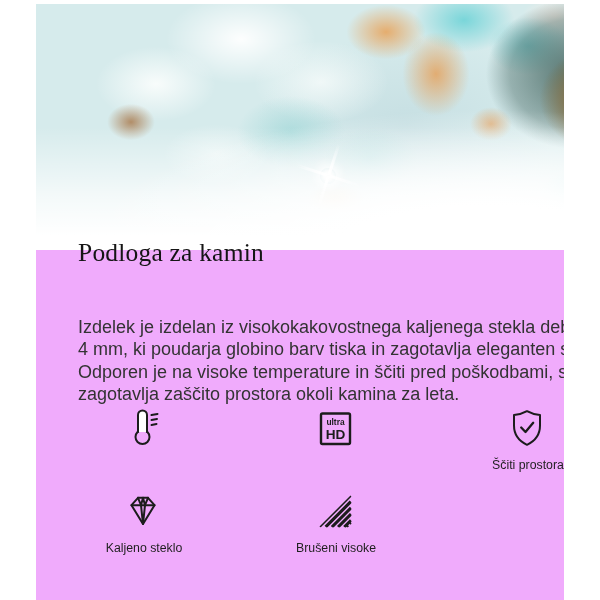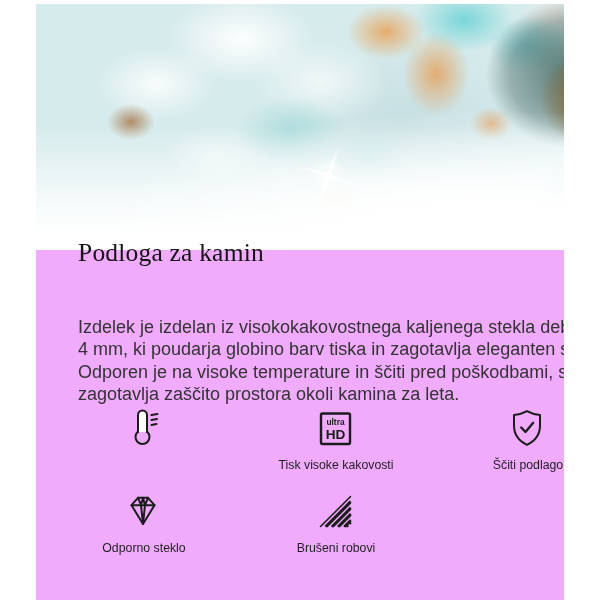--- a/index.html
+++ b/index.html
@@ -147,57 +147,56 @@
     </div>
 
     <div class="feature">
       <div class="ficon">
         <svg class="ico" width="46" height="46" viewBox="0 0 46 46">
           <rect x="8" y="7.5" width="29" height="30.5" rx="1.5" stroke-width="2.4"></rect>
           <text x="22.5" y="19" font-size="8.4" text-anchor="middle">ultra</text>
           <text x="22.5" y="33" font-size="13.6" text-anchor="middle">HD</text>
         </svg>
       </div>
-      <div class="flabel">Tisk visoke kakovosti</div>
     </div>
 
     <div class="feature">
       <div class="ficon">
         <svg class="ico" width="46" height="46" viewBox="0 0 46 46">
           <path d="M22,5.2 C25.5,7.2 30.5,8.6 35,9 V19.5 C35,28.8 29.7,35.2 22,38.8 C14.3,35.2 9,28.8 9,19.5 V9 C13.5,8.6 18.5,7.2 22,5.2 Z"></path>
           <path d="M16.2,21.5 l4.3,4.5 l7.7,-9.2" stroke-width="2.3"></path>
         </svg>
       </div>
-      <div class="flabel">Ščiti podlago</div>
+      <div class="flabel">Ščiti prostora</div>
     </div>
 
     <div class="feature">
       <div class="ficon">
         <svg class="ico" width="46" height="46" viewBox="0 0 46 46" stroke-width="1.8">
           <path d="M10.5,16.2 L17,8.8 H27 L33.5,16.2 L22,35 Z"></path>
           <path d="M10.5,16.2 H33.5"></path>
           <path d="M17,8.8 L20,16.2 L22,8.8 L24,16.2 L27,8.8"></path>
           <path d="M20,16.2 L22,35 M24,16.2 L22,35"></path>
         </svg>
       </div>
-      <div class="flabel">Odporno steklo</div>
+      <div class="flabel">Kaljeno steklo</div>
     </div>
 
     <div class="feature">
       <div class="ficon">
         <svg class="ico" width="46" height="46" viewBox="0 0 46 46">
           <defs>
             <clipPath id="triClip">
                 <path d="M5.5,38.5 L38.5,5.5 V38.5 Z"></path>
               </clipPath>
           </defs>
           <g clip-path="url(#triClip)" stroke-width="3.1" stroke-linecap="butt">
             <path d="M6.5,37.5 L37.5,6.5 M12.7,37.8 L37.8,12.7 M18.9,38 L38,18.9 M25.1,38 L38,25.1 M31.3,38 L38,31.3"></path>
           </g>
           <path d="M33.5,37.5 L37.5,33.5" stroke-width="3.1" stroke-linecap="butt" stroke-dasharray="2 2.2"></path>
         </svg>
       </div>
-      <div class="flabel">Brušeni robovi</div>
+      <div class="flabel">Brušeni visoke</div>
     </div>
 
 
   </div>
 </div>
 
 </body></html>

